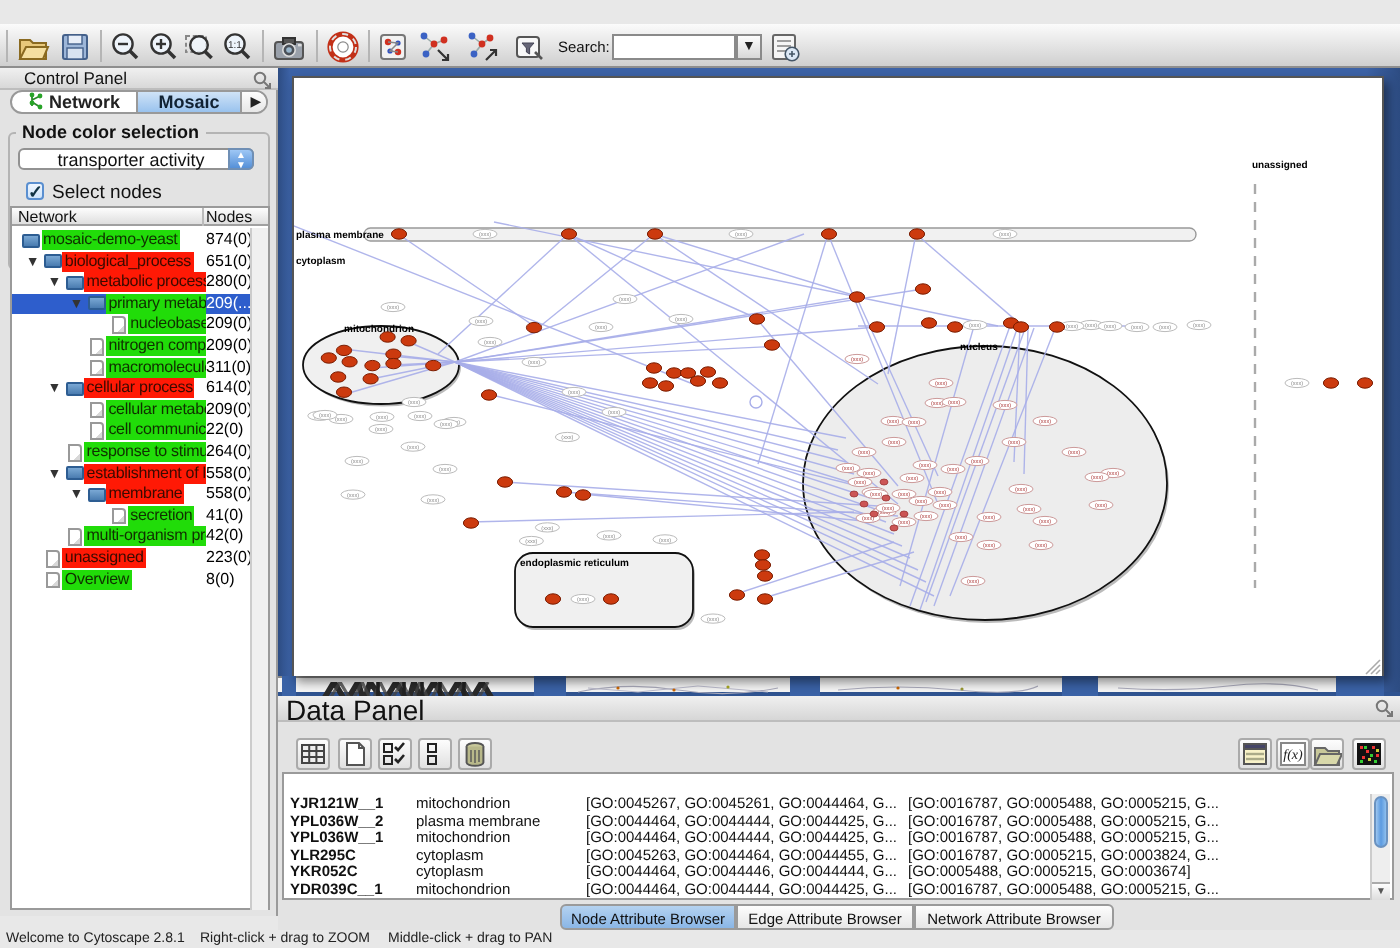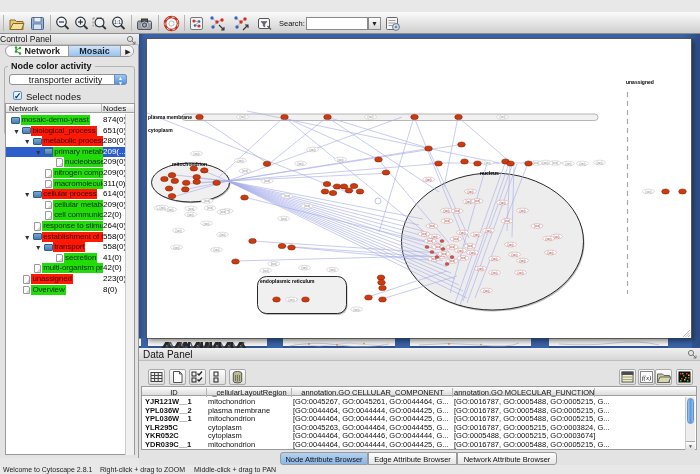--- a/index.html
+++ b/index.html
@@ -25,21 +25,21 @@
 #searchbox { position:absolute; top:5px; left:306px; width:62px; height:13px; background:#fff;
   border:1px solid #8a8a8a; }
 #searchdrop { position:absolute; top:5px; left:368px; width:13px; height:13px;
   background:linear-gradient(#fdfdfd,#d8d8d8); border:1px solid #8a8a8a; font-size:7px;
   text-align:center; line-height:12px; color:#222; }
 
 
 #cpanel { left:0; top:34px; width:139px; height:424px; background:#e3e3e3; border-right:1px solid #9a9a9a; }
 #cphead { position:absolute; left:0; top:0; width:139px; height:11px;
   background:linear-gradient(#f0f0f0,#d8d8d8); border-bottom:1px solid #bdbdbd;
-  font-size:8.5px; color:#111; padding-left:0; line-height:11px; }
+  font-size:8.5px; color:#111; padding-left:12px; line-height:11px; }
 #cptabs { position:absolute; left:5px; top:11px; width:129px; height:12px;
   background:#fff; border:1px solid #999; border-radius:6px; overflow:hidden; }
 #tabnet { position:absolute; left:0; top:0; width:62px; height:12px; font-size:9px; font-weight:bold;
   color:#222; text-align:center; line-height:11px; }
 #tabmosaic { position:absolute; left:62px; top:0; width:52px; height:12px;
   background:linear-gradient(#cfe3f7,#8fbcec); font-size:9px; font-weight:bold; color:#123;
   text-align:center; line-height:11px; border-left:1px solid #999; }
 #tabarrow { position:absolute; left:114px; top:0; width:15px; height:12px; border-left:1px solid #999;
   background:linear-gradient(#fdfdfd,#e2e2e2); font-size:7px; text-align:center; line-height:12px; color:#222;}
 #groupbox { position:absolute; left:4px; top:32px; width:131px; height:69px;
@@ -85,21 +85,21 @@
 #iwtext { position:absolute; top:1px; left:0; width:544px; text-align:center; font-size:8.5px; color:#111; }
 #canvas { position:absolute; left:0; top:12px; width:544px; height:287px; background:#fff; overflow:hidden; }
 
 
 #strip { position:absolute; left:0px; top:304px; width:561px; height:10px; }
 
 
 #dpanel { left:139px; top:348px; width:561px; height:117px; background:#e3e3e3; }
 #dphead { position:absolute; left:0; top:0; width:561px; height:13px;
   background:linear-gradient(#f0f0f0,#d6d6d6); border-bottom:1px solid #bdbdbd;
-  font-size:10px; color:#111; padding-left:4px; line-height:14px; }
+  font-size:14px; color:#111; padding-left:4px; line-height:14px; }
 .dbtn { position:absolute; top:21px; width:17px; height:16px; background:linear-gradient(#fdfdfd,#e0e0e0);
   border:1px solid #aaa; border-radius:2px; }
 #dtable { position:absolute; left:2px; top:38px; width:556px; height:64px; background:#fff; border:1px solid #9a9a9a; }
 #dthead { position:absolute; left:0; top:0; width:554px; height:9px;
   background:linear-gradient(#fdfdfd,#dcdcdc); border-bottom:1px solid #a0a0a0; font-size:7.5px; color:#111; }
 #dthead div { position:absolute; top:0.5px; white-space:nowrap; overflow:hidden; }
 .dcol { position:absolute; top:0; width:1px; height:9px; background:#b5b5b5; }
 .drow { position:absolute; left:0; width:554px; height:8.5px; font-size:7.5px; color:#111; }
 .drow b { position:absolute; left:3px; font-weight:bold; }
 .drow .rg { position:absolute; left:66px; }
@@ -220,21 +220,21 @@
             <path d="M2 1.5 L2 7 M2 4 L6 2 M2 5 L6 7.5" stroke="#2a8a2a" stroke-width="0.9" fill="none"></path>
             <circle cx="2" cy="1.5" r="1.2" fill="#27a327"></circle>
             <circle cx="6" cy="2" r="1.2" fill="#27a327"></circle>
             <circle cx="2" cy="5.5" r="1.2" fill="#27a327"></circle>
             <circle cx="6" cy="7.5" r="1.2" fill="#27a327"></circle>
           </svg> Network</div>
       <div id="tabmosaic">Mosaic</div>
       <div id="tabarrow">▶</div>
     </div>
     <div id="groupbox"></div>
-    <div id="grouplbl">Node color activity</div>
+    <div id="grouplbl">Node color selection</div>
     <div id="combo">
         <div id="combotext">transporter activity</div>
       <div id="combobtn">
           <div style="margin-top:1px;">▲</div>
           <div>▼</div>
         </div>
     </div>
     <div id="checkbox">✓</div>
     <div id="checklbl">Select nodes</div>
     <div id="treewrap">
@@ -305,21 +305,21 @@
           </div>
           <div class="trow" style="top:127.6px; width:128px; ">
             <span class="arrow" style="left:17.8px;">▼</span>
             <span class="foldr" style="left:26.8px;"></span>
             <span class="lbl r" style="left:36.3px; max-width:60.7px;">establishment of lo</span>
             <span class="num" style="left:97px;color:#000">558(0)</span>
           </div>
           <div class="trow" style="top:138.2px; width:128px; ">
             <span class="arrow" style="left:28.700000000000003px;">▼</span>
             <span class="foldr" style="left:37.7px;"></span>
-            <span class="lbl r" style="left:47.2px; max-width:49.8px;">transport</span>
+            <span class="lbl r" style="left:47.2px; max-width:49.8px;">membrane</span>
             <span class="num" style="left:97px;color:#000">558(0)</span>
           </div>
           <div class="trow" style="top:148.79999999999998px; width:128px; ">
             <span class="filei" style="left:49.6px;"></span>
             <span class="lbl g" style="left:58.1px; max-width:38.9px;">secretion</span>
             <span class="num" style="left:97px;color:#000">41(0)</span>
           </div>
           <div class="trow" style="top:159.4px; width:128px; ">
             <span class="filei" style="left:27.8px;"></span>
             <span class="lbl g" style="left:36.3px; max-width:60.7px;">multi-organism pro</span>
@@ -679,30 +679,20 @@
   </div>
 
   <div class="abs" id="dpanel">
     <div id="dphead">Data Panel
       <svg style="position:absolute;right:3px;top:1px;" width="10" height="10" viewBox="0 0 10 10">
           <circle cx="4" cy="4" r="2.6" fill="none" stroke="#777" stroke-width="1"></circle>
           <path d="M6 6 L9 9 M6.5 9 L9 9 L9 6.5" stroke="#777" stroke-width="1" fill="none"></path>
         </svg>
     </div>
     <div id="dtable">
-      <div id="dthead">
-        <div style="left:0px;width:64px;text-align:center;">ID</div>
-        <div style="left:64px;width:87px;text-align:center;">_cellularLayoutRegion</div>
-        <div style="left:151px;width:159px;text-align:center;">annotation.GO CELLULAR_COMPONENT</div>
-        <div style="left:312px;width:140px;text-align:center;">annotation.GO MOLECULAR_FUNCTION</div>
-        <div class="dcol" style="left:64px;"></div>
-        <div class="dcol" style="left:149px;"></div>
-        <div class="dcol" style="left:310px;"></div>
-        <div class="dcol" style="left:452px;"></div>
-      </div>
       <div id="drows">
           <div class="drow" style="top:10px;text-align:center;">
             <b>YJR121W__1</b>
             <span class="rg">mitochondrion</span>
             <span class="cc">[GO:0045267, GO:0045261, GO:0044464, G...</span>
             <span class="mf">[GO:0016787, GO:0005488, GO:0005215, G...</span>
           </div>
           <div class="drow" style="top:18.5px;">
             <b>YPL036W__2</b>
             <span class="rg">plasma membrane</span>

